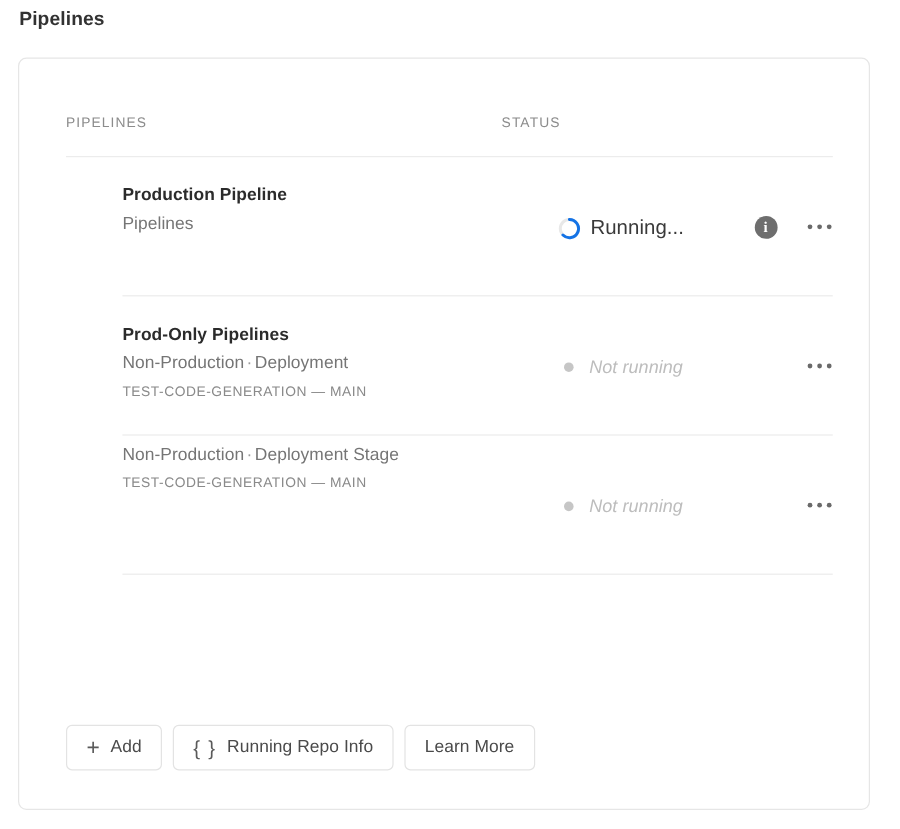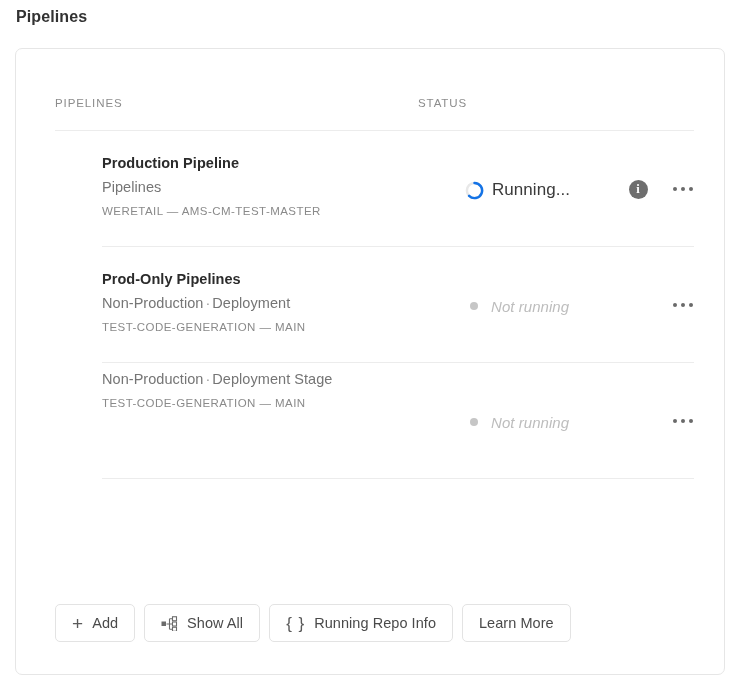--- a/index.html
+++ b/index.html
@@ -231,21 +231,20 @@
 
     <div class="thead">
       <div class="th th-pipelines">PIPELINES</div>
       <div class="th th-status">STATUS</div>
     </div>
 
     <div class="row">
       <div class="row-info">
         <div class="p-name">Production Pipeline</div>
         <div class="p-sub"><span>Pipelines</span></div>
-        <div class="p-repo">WERETAIL — AMS-CM-TEST-MASTER</div>
       </div>
       <div class="row-status">
         <svg class="spinner" viewBox="0 0 20 20">
           <circle cx="10" cy="10" r="8" fill="none" stroke="#e8e8e8" stroke-width="2.6"></circle>
           <path d="M 10 2 A 8 8 0 1 1 4.34 15.66" fill="none" stroke="#1473e6" stroke-width="2.6" stroke-linecap="round"></path>
         </svg>
         <span class="status-text-running">Running...</span>
       </div>
       <div class="row-actions">
         <div class="info-icon">i</div>
@@ -296,32 +295,20 @@
 
   </div>
 
   <div class="footer">
 
     <button class="btn">
       <span class="ic plus-ic">+</span>
       <span>Add</span>
     </button>
 
-    <button class="btn">
-      <span class="ic">
-        <svg width="17" height="15" viewBox="0 0 17 15">
-          <rect x="0.5" y="5.5" width="4.5" height="4.5" fill="#6b6b6b"></rect>
-          <path d="M5.5 8 H8.5 M8.5 2.75 V13.25 M8.5 2.75 H11.5 M8.5 8 H11.5 M8.5 13.25 H11.5" stroke="#6b6b6b" stroke-width="1.1" fill="none"></path>
-          <rect x="11.5" y="0.75" width="4" height="4" fill="none" stroke="#6b6b6b" stroke-width="1.1"></rect>
-          <rect x="11.5" y="6" width="4" height="4" fill="none" stroke="#6b6b6b" stroke-width="1.1"></rect>
-          <rect x="11.5" y="11.25" width="4" height="4" fill="none" stroke="#6b6b6b" stroke-width="1.1"></rect>
-        </svg>
-      </span>
-      <span>Show All</span>
-    </button>
 
     <button class="btn">
       <span class="ic brace-ic">{&nbsp;}</span>
       <span>Running Repo Info</span>
     </button>
 
     <button class="btn">
       <span>Learn More</span>
     </button>
 

